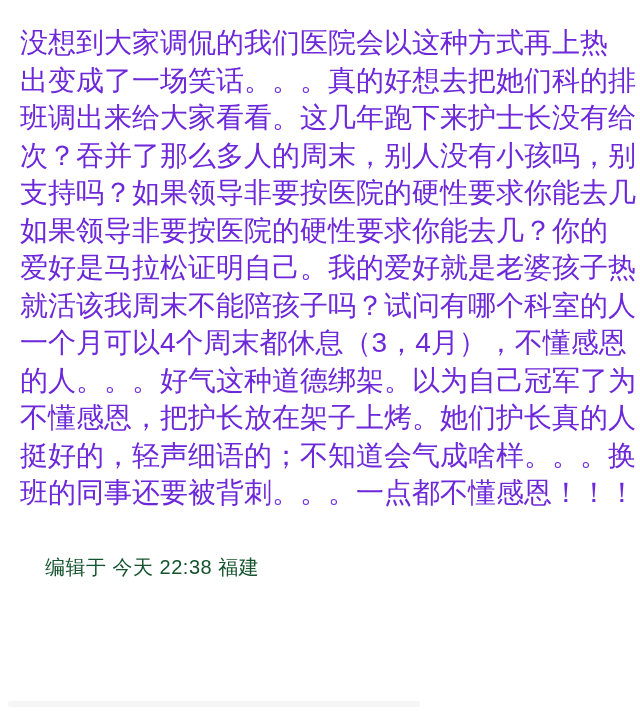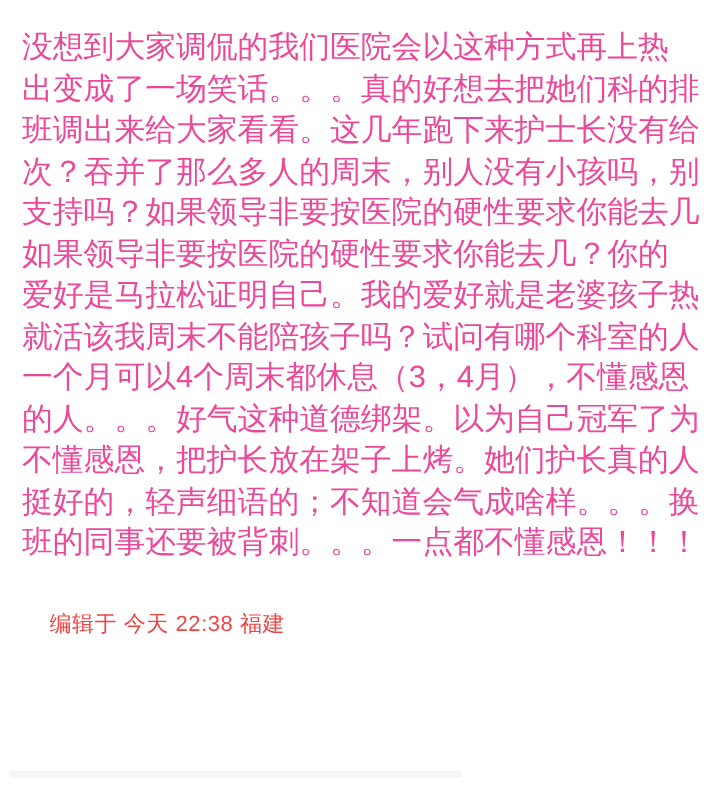--- a/index.html
+++ b/index.html
@@ -13,32 +13,32 @@
     overflow: hidden;
     position: relative;
     font-family: "Liberation Sans", "DejaVu Sans", sans-serif;
   }
   .post {
     padding: 24px 16px 0 20px;
   }
   .post-lines .line {
     font-size: 28px;
     line-height: 37.5px;
-    color: #ec4899;
+    color: #6d28d9;
     white-space: nowrap;
     letter-spacing: 0px;
     font-weight: 400;
   }
   .meta {
     padding: 0 0 0 25px;
     margin-top: 42px;
   }
   .meta-text {
     font-size: 20px;
-    color: #ef4444;
+    color: #14532d;
     letter-spacing: 0.5px;
   }
   .bottom-divider {
     position: absolute;
     left: 8px;
     top: 701px;
     width: 412px;
     height: 6px;
     background: #f5f5f6;
     border-radius: 3px;

